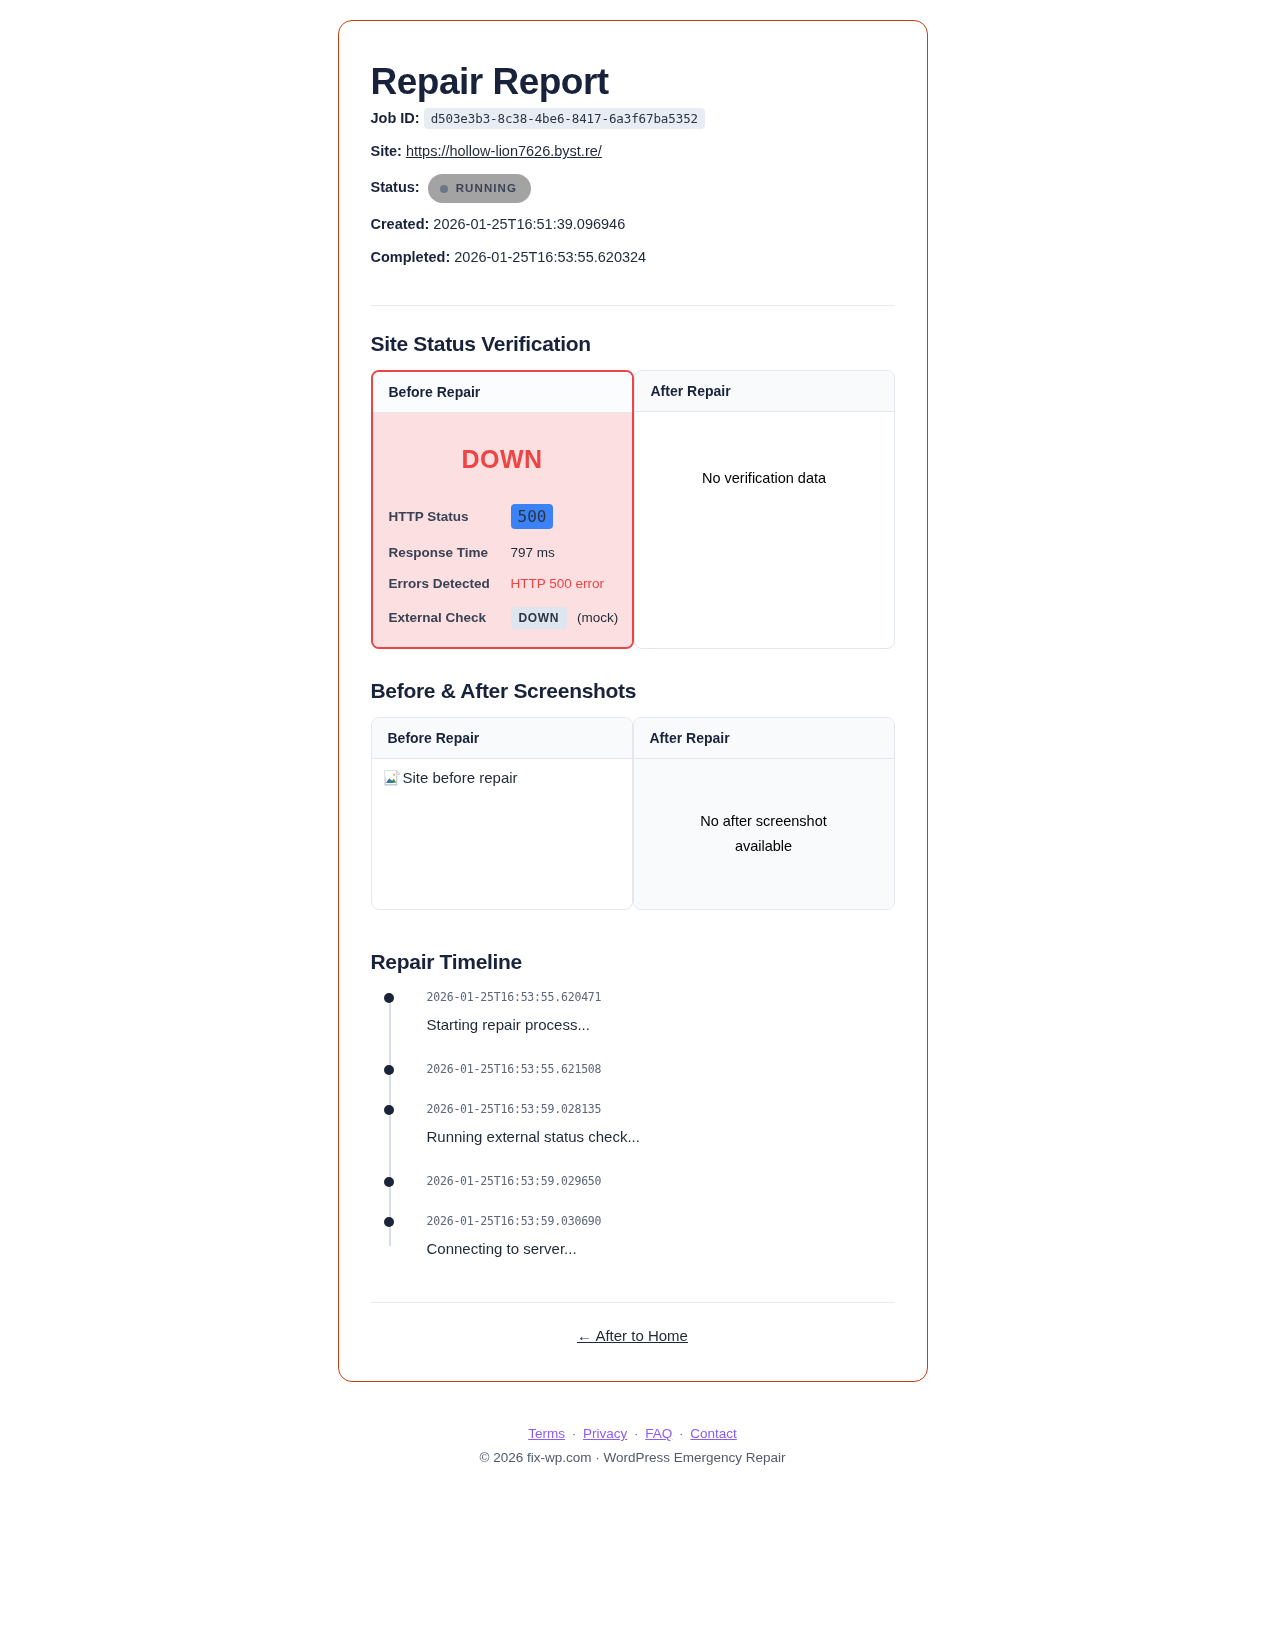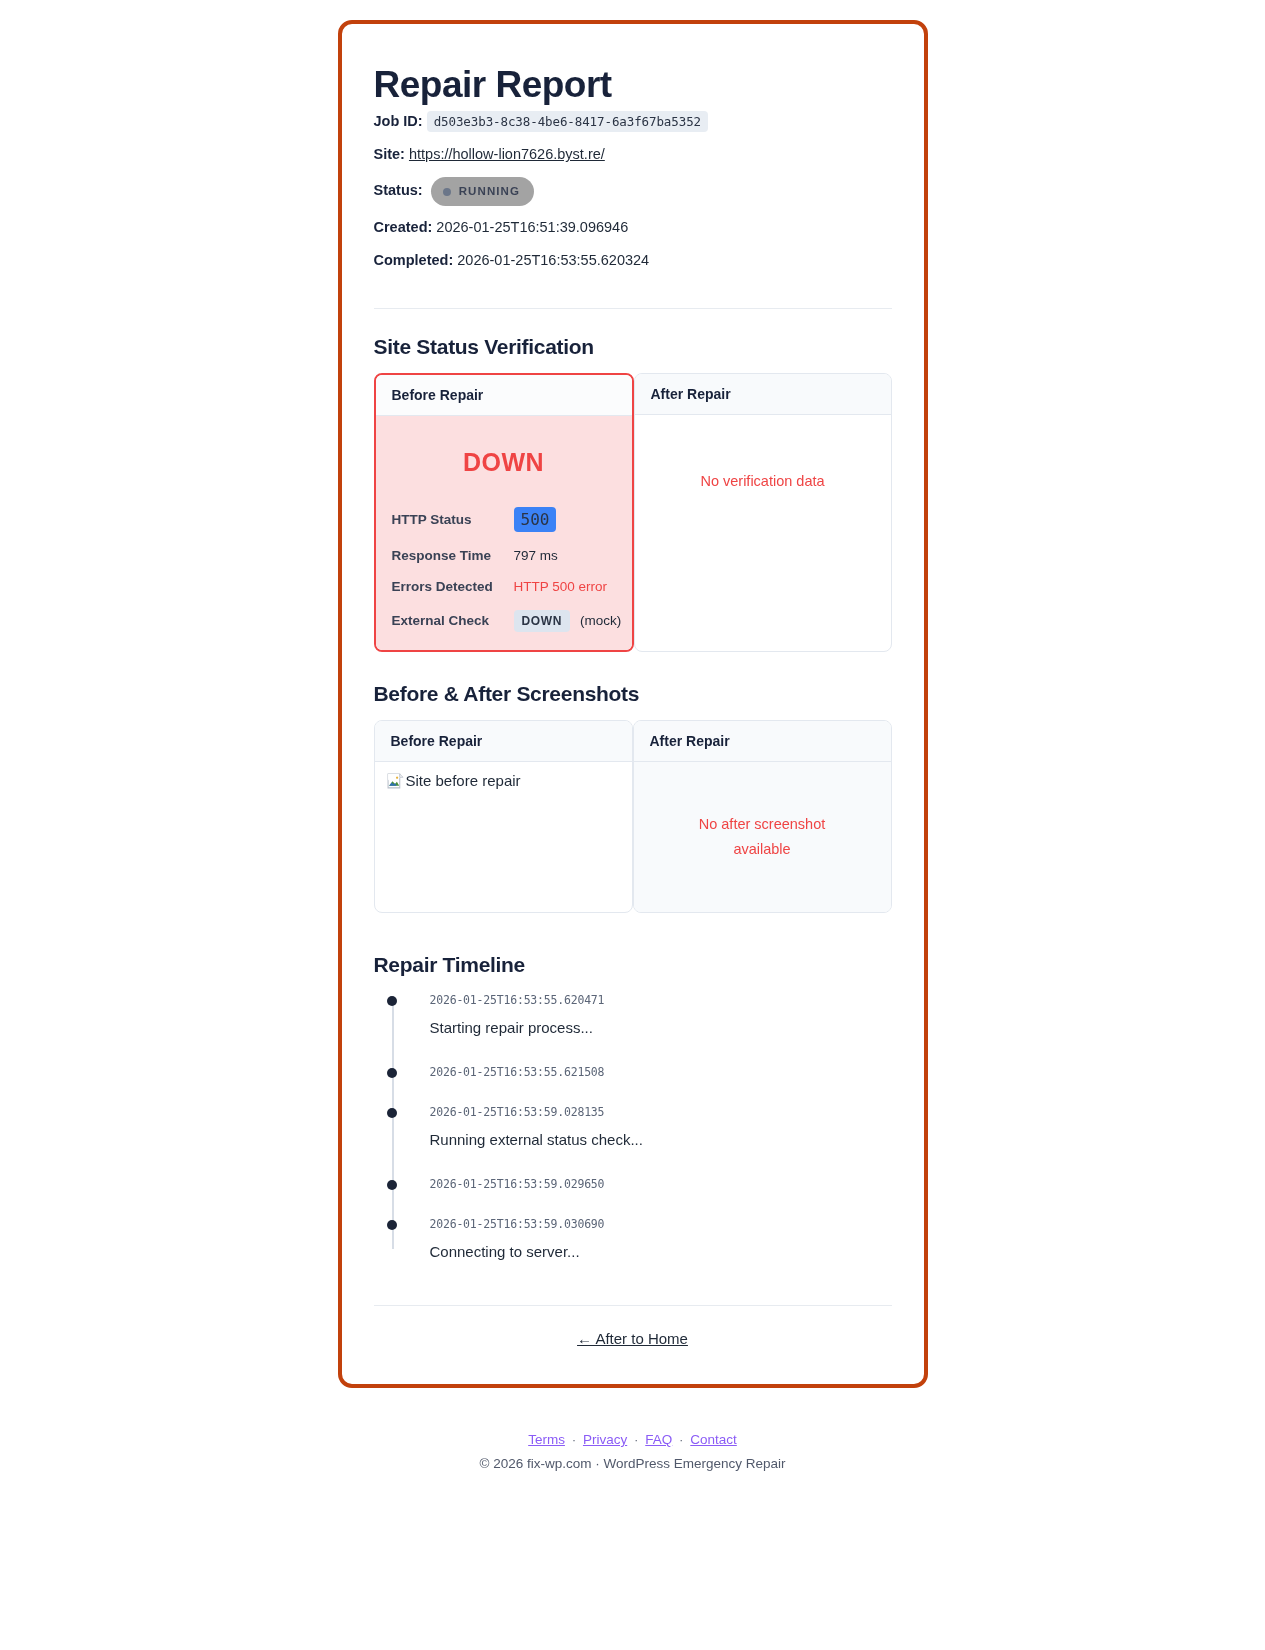--- a/index.html
+++ b/index.html
@@ -16,21 +16,21 @@
     min-height: 1650px;
   }
   .page {
     width: 1265px;
     padding-top: 20px;
   }
   .card {
     width: 590px;
     margin: 0 auto;
     background: #ffffff;
-    border: 4px solid #c2410c;
+    border: 1px solid #c2410c;
     border-radius: 14px;
     padding: 34px 32px 36px 32px;
   }
 
   
   h1.title {
     font-size: 37px;
     line-height: 1.12;
     letter-spacing: -0.5px;
     font-weight: 700;
@@ -135,21 +135,21 @@
   }
   .panel-body.empty-center {
     display: flex;
     align-items: flex-start;
     justify-content: center;
     padding-top: 54px;
     min-height: 200px;
   }
   .empty-text {
     font-size: 14.5px;
-    color: #ef4444;
+    color: #000000;
     text-align: center;
     line-height: 1.7;
   }
   .big-status {
     text-align: center;
     font-size: 25px;
     font-weight: 700;
     color: #ef4444;
     letter-spacing: 0.4px;
     margin: 14px 0 30px 0;

